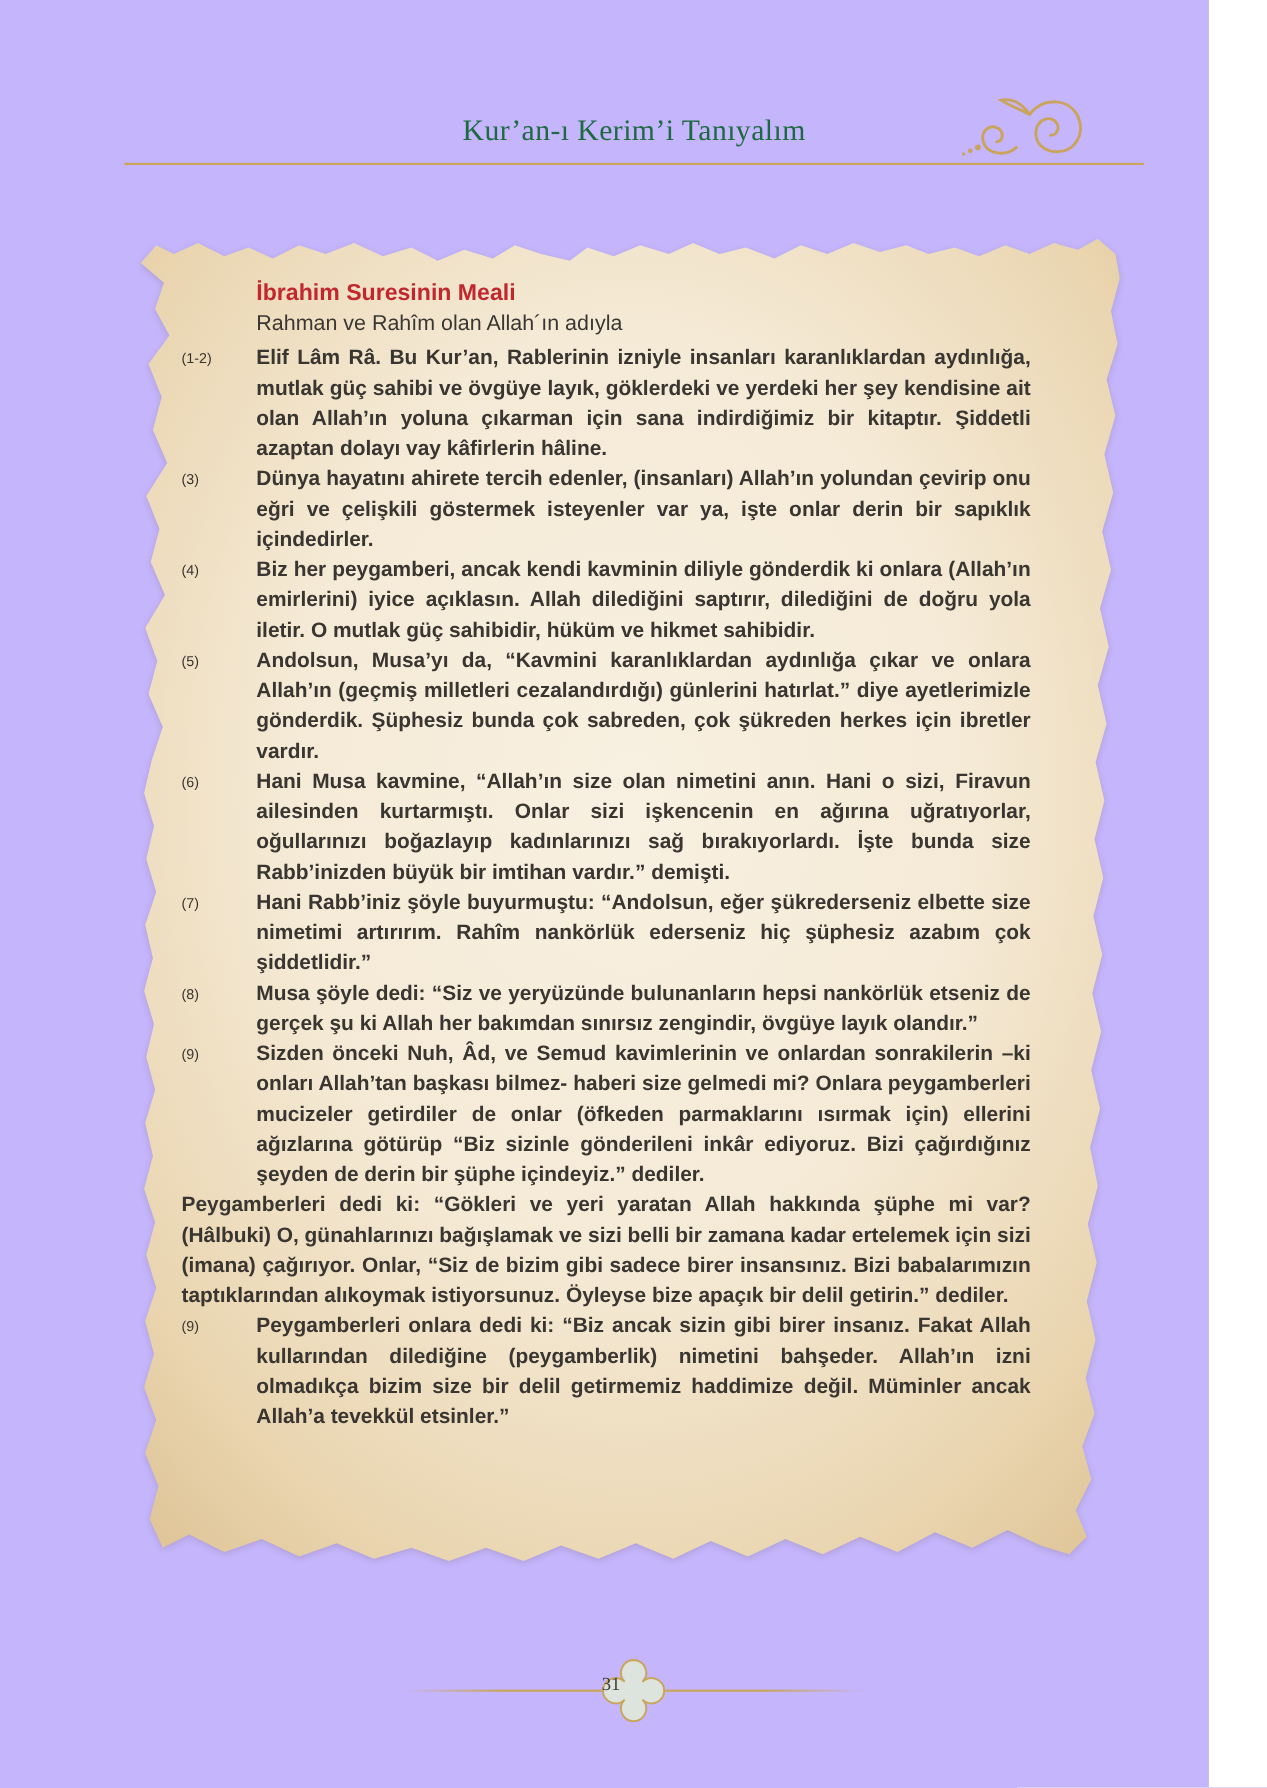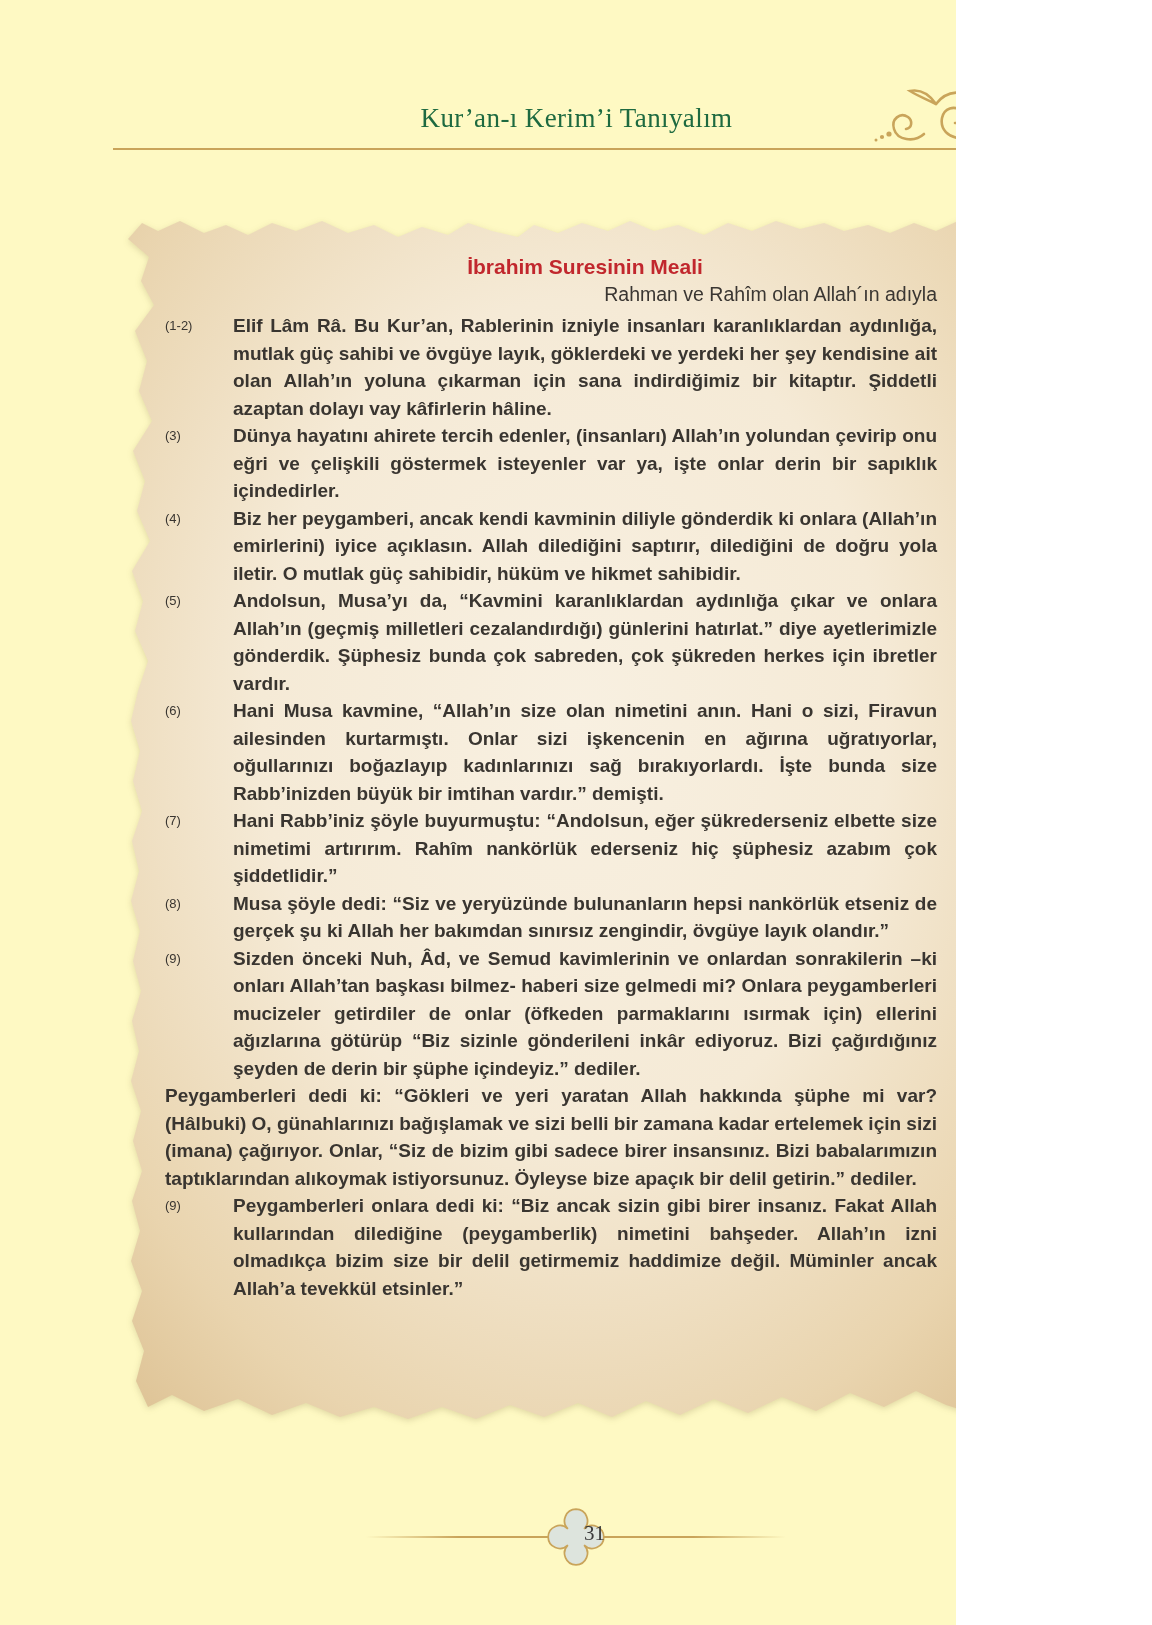--- a/index.html
+++ b/index.html
@@ -1,19 +1,19 @@
 <!DOCTYPE html>
 <html><head>
 <meta charset="utf-8">
 <style>
   html,body{margin:0;padding:0;}
   .page{
     position:relative;
-    width:956px;height:1625px;
-    background:#fef9c3;
+    width:1099px;height:1625px;
+    background:#c4b5fd;
     overflow:hidden;
     font-family:"Liberation Sans",sans-serif;
   }
   
   .header-title{
     position:absolute;top:103px;left:113px;width:927px;
     text-align:center;
     font-family:"Liberation Serif",serif;
     font-size:27px;letter-spacing:.4px;
     color:#1e6a40;
@@ -29,27 +29,27 @@
   .parchment{
     position:absolute;top:213px;left:126px;width:896px;height:1212px;
     filter:drop-shadow(0 2px 3px rgba(90,70,30,.18));
   }
   .content{
     position:absolute;top:213px;left:126px;width:896px;height:1212px;
     box-sizing:border-box;
     padding:42px 85px 0 39px;
   }
   .panel-title{
-    text-align:center;
+    text-align:left;
     font-size:21px;font-weight:bold;
     color:#c1272d;
     margin:0 0 4px 68px;
   }
   .panel-subtitle{
-    text-align:right;
+    text-align:left;
     font-size:19.5px;
     color:#3a3632;
     margin:0 0 6px 68px;
   }
   .verse{display:flex;}
   .vnum{
     width:68px;flex:0 0 68px;
     font-size:13px;line-height:27.5px;color:#393530;
   }
   .vtext{
@@ -63,23 +63,23 @@
   .footer-rule{
     position:absolute;top:1536px;left:366px;width:420px;height:2px;
     background:linear-gradient(to right,
        rgba(201,164,90,0) 0%, #c9a45a 22%, #c9a45a 78%, rgba(201,164,90,0) 100%);
   }
   .page-medallion{
     position:absolute;top:1508px;left:547px;width:58px;height:58px;
   }
   .page-number{
     position:absolute;top:1521px;left:547px;width:58px;
-    text-align:right;
+    text-align:left;
     font-family:"Liberation Serif",serif;
-    font-size:21px;color:#3a3a3a;
+    font-size:17px;color:#3a3a3a;
   }
 </style>
 </head>
 <body>
 
 <div class="page">
 
   <div class="header-title">Kur’an-ı Kerim’i Tanıyalım</div>
   <div class="header-rule"></div>
   <svg class="header-flourish" viewBox="0 0 124 64">

